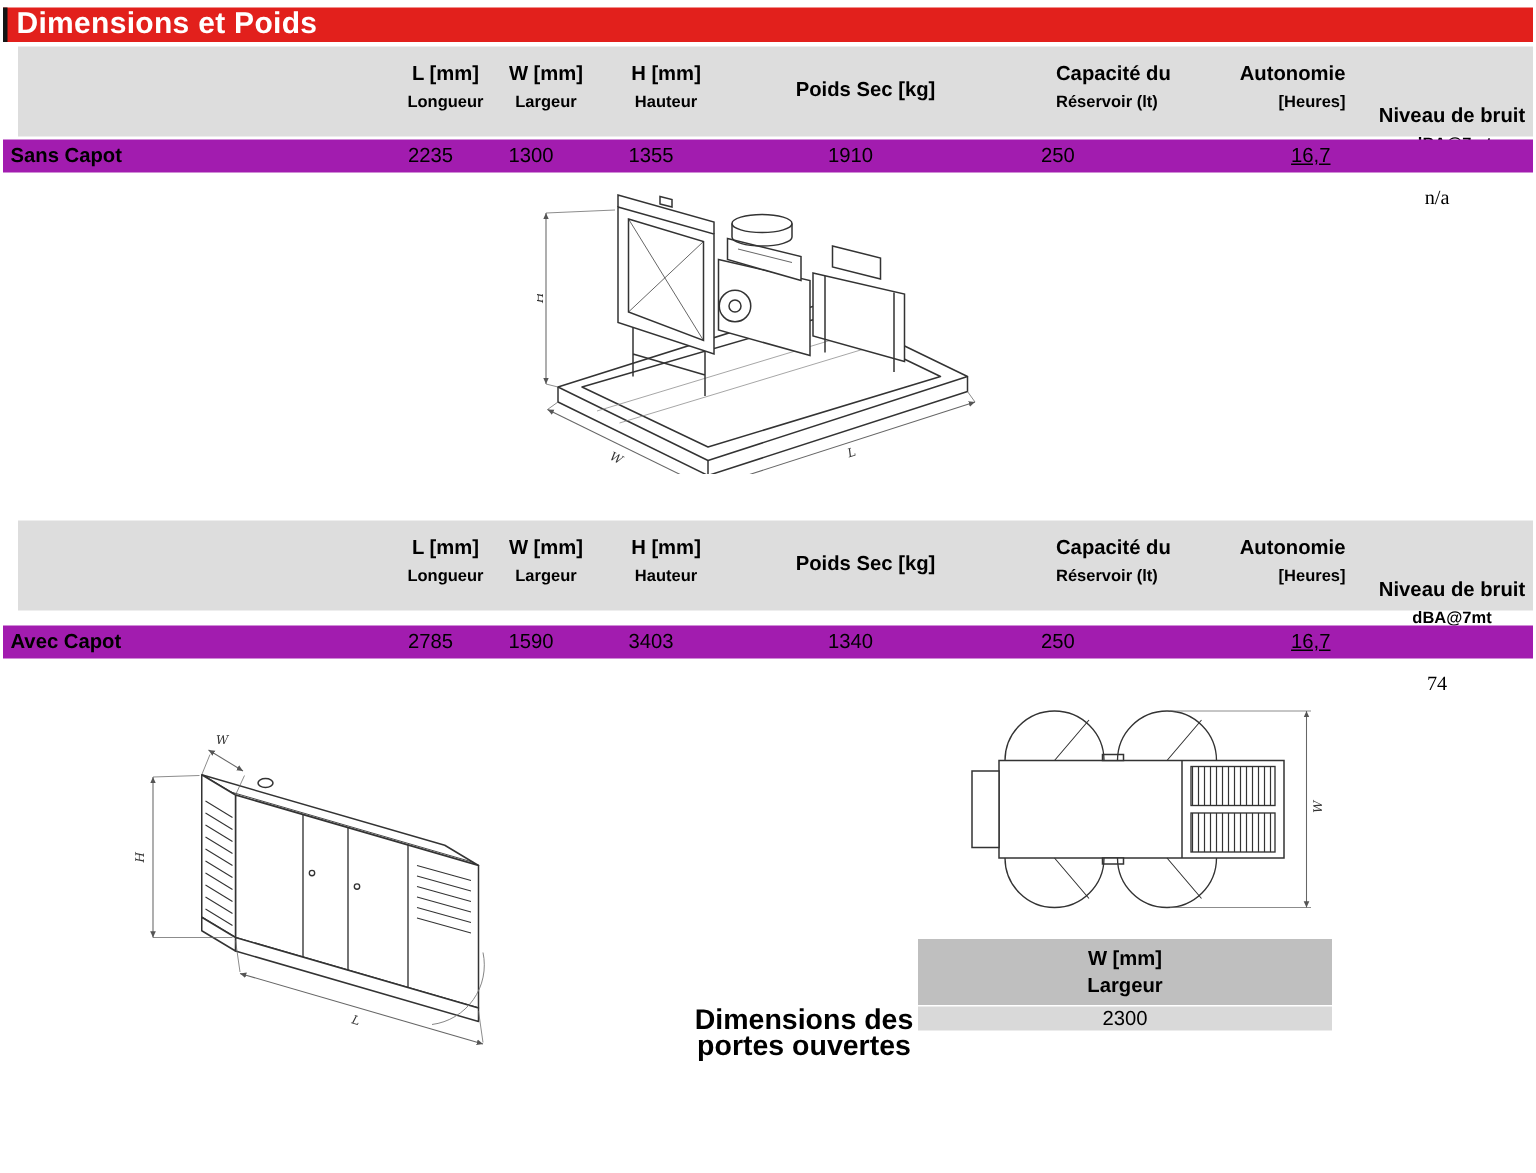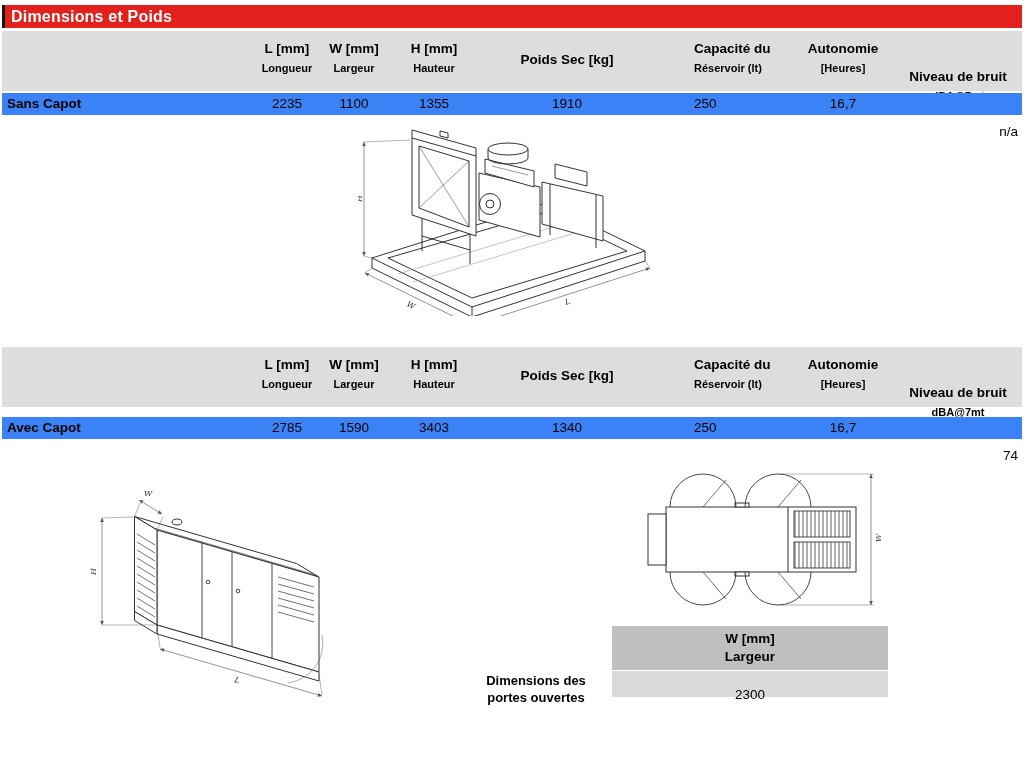--- a/index.html
+++ b/index.html
@@ -2,52 +2,52 @@
 <html><head>
 <meta charset="utf-8">
 <style>
   html,body{margin:0;padding:0;background:#fff;}
   .page{position:relative;width:1024px;height:782px;background:#fff;overflow:hidden;
         font-family:"Liberation Sans",sans-serif;color:#000;}
 
   
   .title-bar{position:absolute;left:2px;top:5px;right:2px;height:23px;background:#e2201c;
              border-left:3px solid #151515;display:flex;align-items:center;}
-  .title-text{color:#fff;font-weight:bold;font-size:16px;padding-left:6px;letter-spacing:.2px;}
+  .title-text{color:#fff;font-weight:bold;font-size:20px;padding-left:6px;letter-spacing:.2px;}
 
   
-  .thead{position:absolute;left:2px;right:2px;height:60px;background:#dddddd;}
-  .trow {position:absolute;left:2px;right:2px;height:22px;background:#3b82f6;}
+  .thead{position:absolute;left:12px;right:2px;height:60px;background:#dddddd;}
+  .trow {position:absolute;left:2px;right:2px;height:22px;background:#a21caf;}
 
   .hc{position:absolute;top:0;height:100%;font-weight:bold;font-size:13.5px;}
   .hc .l1{position:absolute;top:10px;left:0;width:100%;}
   .hc .l2{position:absolute;top:31px;left:0;width:100%;font-size:11px;}
   .hc .l1.mid{top:21px;}
 
   .c-l{left:250px;width:70px;text-align:center;}
   .c-w{left:318px;width:68px;text-align:center;}
   .c-h{left:396px;width:72px;text-align:center;}
   .c-p{left:500px;width:130px;text-align:center;}
   .c-c{left:692px;width:102px;text-align:left;}
-  .c-a{left:797px;width:88px;text-align:center;}
+  .c-a{left:797px;width:88px;text-align:right;text-decoration:underline;}
   .c-n{left:896px;width:120px;text-align:center;margin-top:28px;}
 
   .rc{position:absolute;top:3px;font-size:13.5px;}
   .rlabel{left:5px;font-weight:bold;}
-  .val-right{text-align:right;}
+  .val-right{text-align:center;font-family:Liberation Serif, serif;}
 
   
   .doors-table{position:absolute;left:612px;top:626px;width:276px;}
   .doors-head{background:#bfbfbf;height:44px;text-align:center;font-weight:bold;font-size:13.5px;}
   .doors-head .dh1{padding-top:5px;}
   .doors-head .dh2{padding-top:3px;}
-  .doors-val{background:#d9d9d9;height:26px;margin-top:1px;text-align:center;font-size:13.5px;padding-top:16px;box-sizing:border-box;}
+  .doors-val{background:#d9d9d9;height:16px;margin-top:1px;text-align:center;font-size:13.5px;padding-top:0;box-sizing:border-box;}
 
   .doors-caption{position:absolute;left:452px;top:672px;width:168px;text-align:center;
-                 font-weight:bold;font-size:13px;line-height:17px;}
+                 font-weight:bold;font-size:19px;line-height:17px;}
 
   .drawing{position:absolute;}
   #svgA{left:358px;top:116px;}
   #svgB{left:82px;top:450px;}
   #svgC{left:638px;top:452px;}
 
   svg text.dim{font-family:"DejaVu Serif",serif;font-style:italic;font-size:8px;fill:#333;}
 </style>
 </head>
 <body>
@@ -84,21 +84,21 @@
     </div>
     <div class="hc c-n">
       <div class="l1">Niveau de bruit</div>
       <div class="l2">dBA@7mt</div>
     </div>
   </div>
 
   <div class="trow" style="top:93px">
     <span class="rc rlabel">Sans Capot</span>
     <span class="rc c-l">2235</span>
-    <span class="rc c-w">1100</span>
+    <span class="rc c-w">1300</span>
     <span class="rc c-h">1355</span>
     <span class="rc c-p">1910</span>
     <span class="rc c-c">250</span>
     <span class="rc c-a">16,7</span>
     <span class="rc c-n val-right">n/a</span>
   </div>
 
   <svg id="svgA" class="drawing" width="300" height="200" viewBox="0 0 300 200">
     <defs>
       <marker id="arA" markerWidth="7" markerHeight="7" refX="6" refY="3.5" orient="auto-start-reverse">

